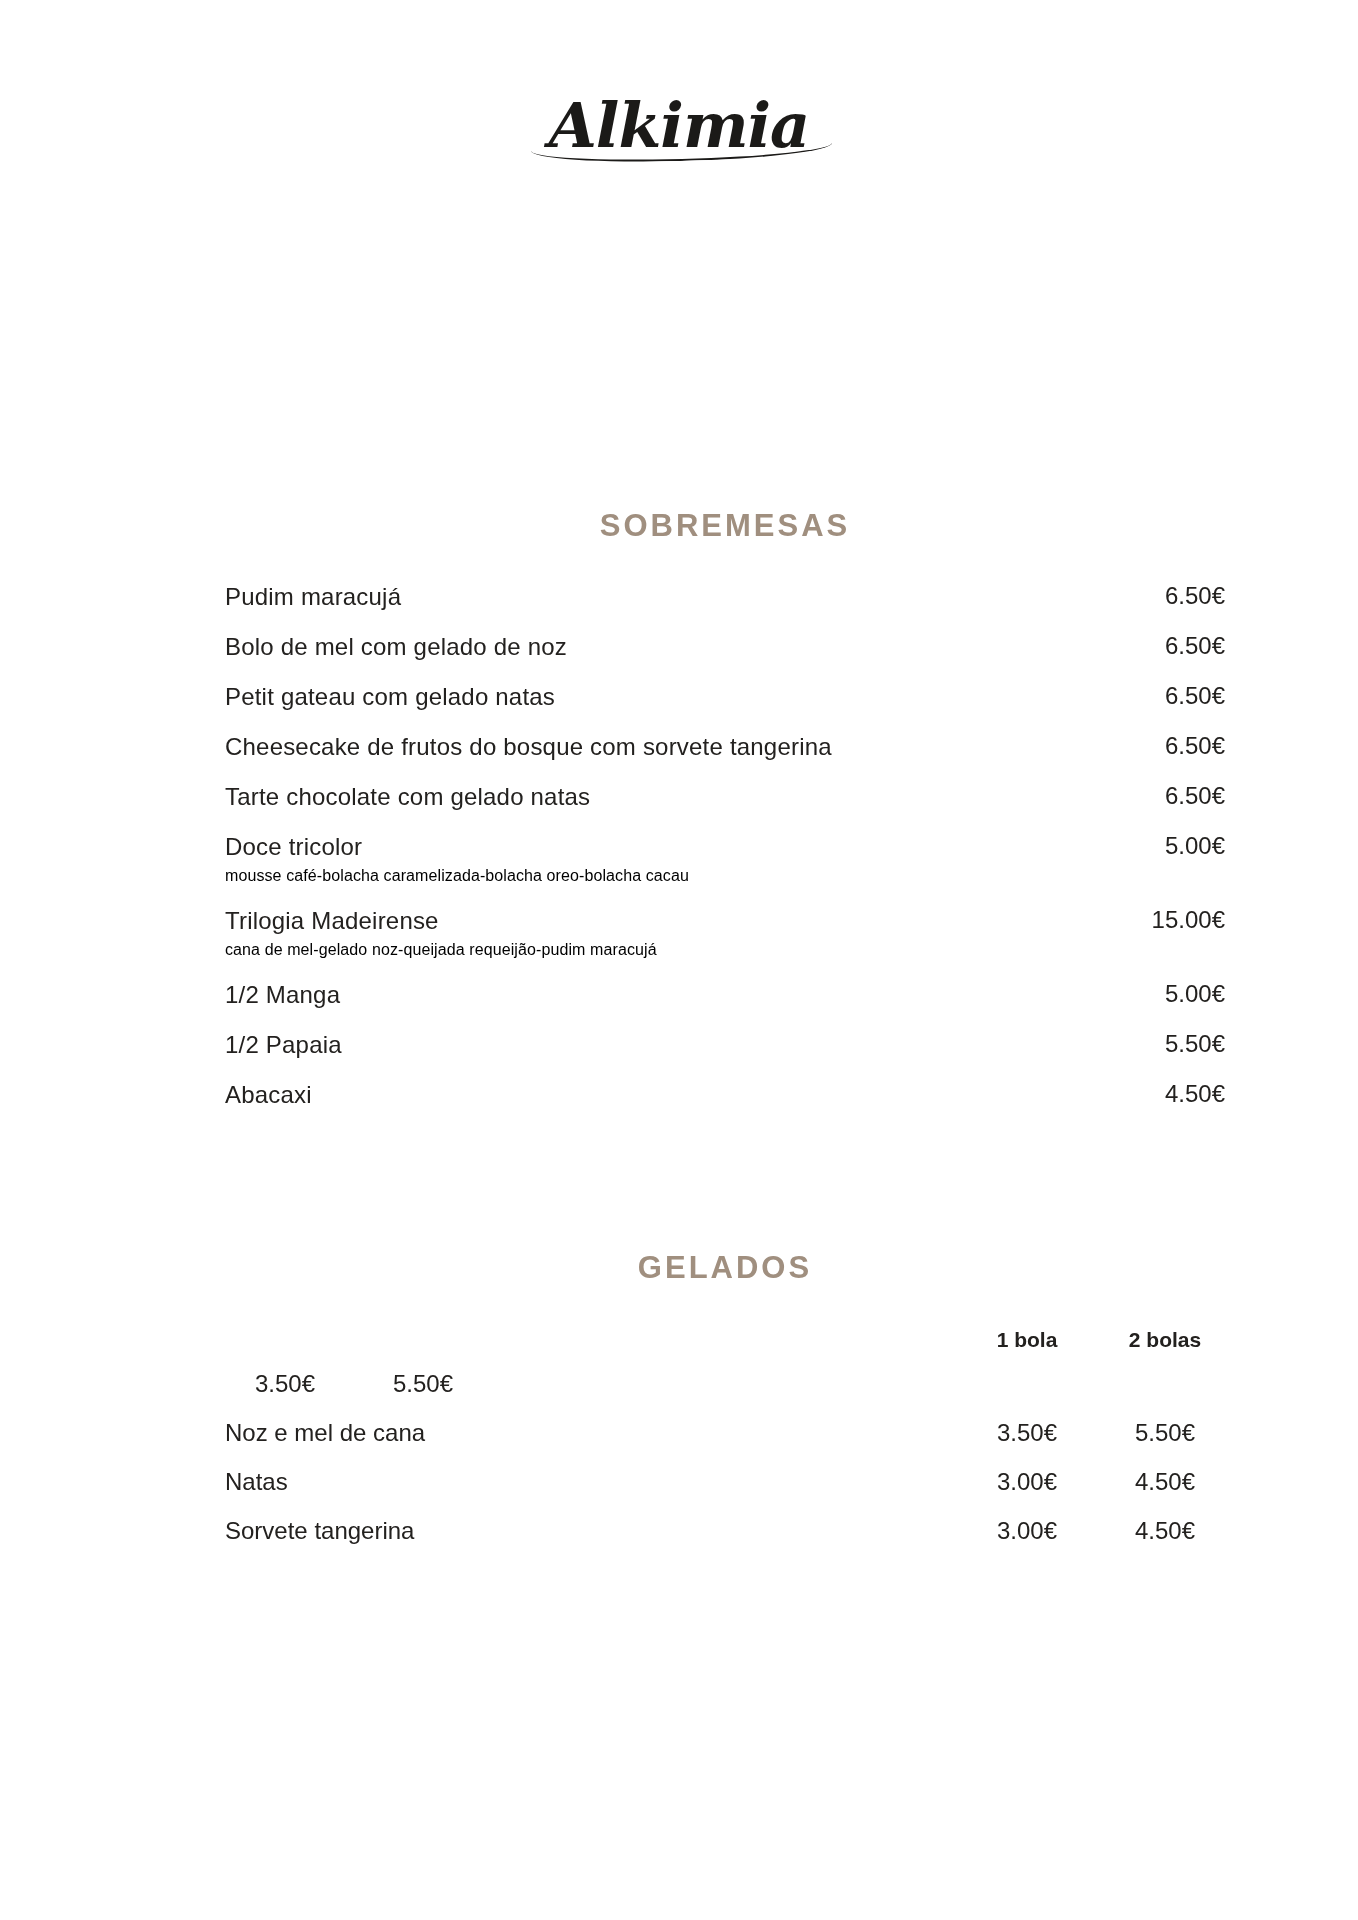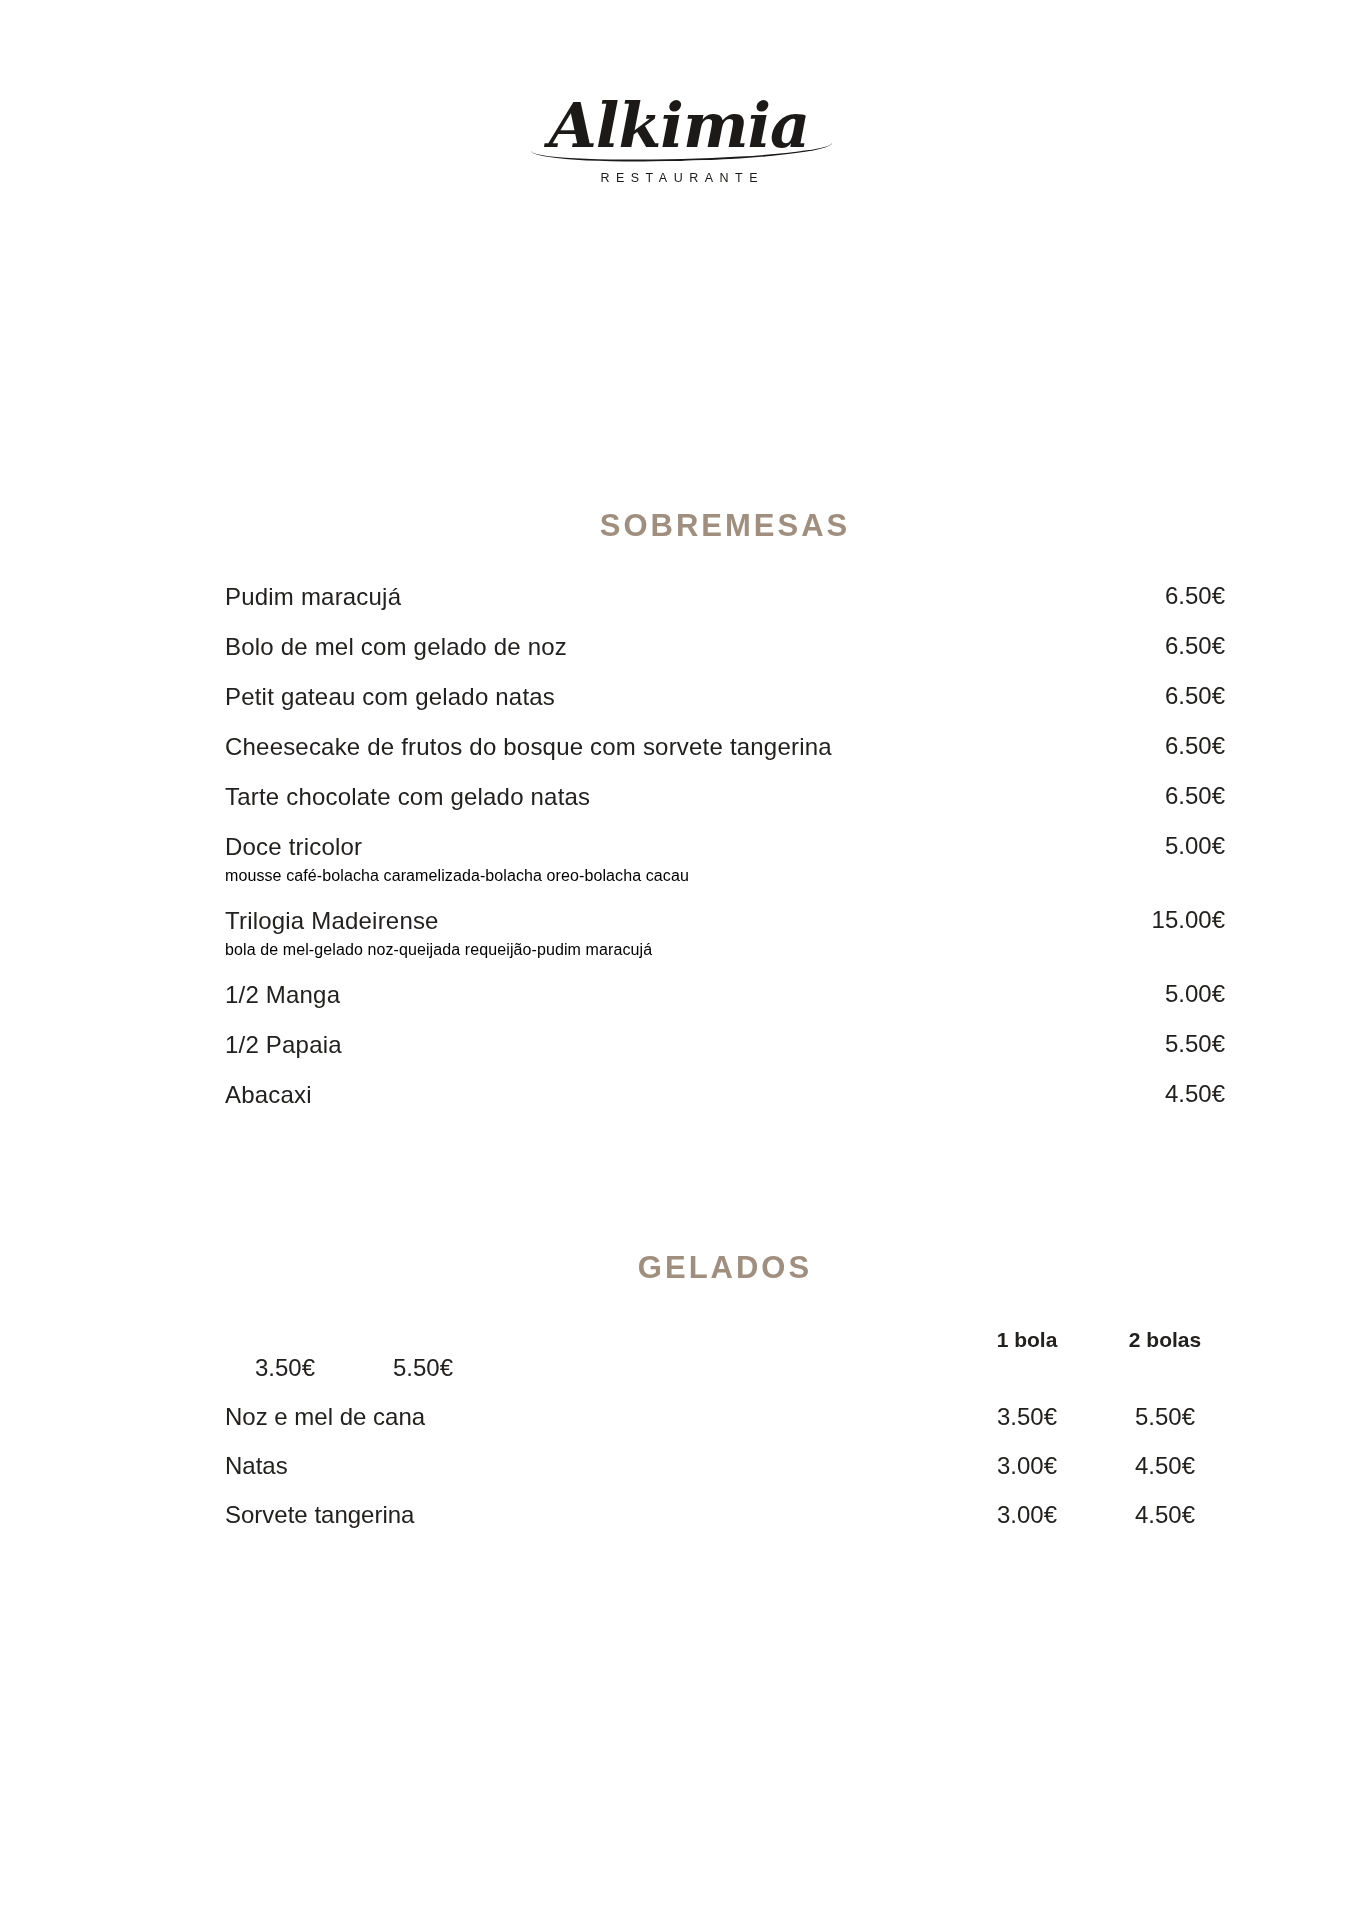--- a/index.html
+++ b/index.html
@@ -120,21 +120,21 @@
     min-width: 120px;
   }
 
   
   #gelados-section { top: 1250px; }
 
   .gelados-head {
     display: flex;
     justify-content: flex-end;
     margin-top: 42px;
-    margin-bottom: 2px;
+    margin-bottom: 18px;
   }
   .col-head {
     font-family: "Liberation Sans", sans-serif;
     font-size: 21px;
     font-weight: 700;
     color: #23211f;
     text-align: center;
     width: 120px;
   }
   .col-head + .col-head { margin-left: 18px; }
@@ -161,21 +161,20 @@
   }
   .g-price + .g-price { margin-left: 18px; }
 </style>
 </head>
 <body>
 
 <div class="page">
 
   <div class="logo-block">
     <div class="logo-word">Alkimia</div>
-    <div class="logo-sub">RESTAURANTE</div>
   </div>
 
   <div class="menu-wrap" id="sobremesas-section">
     <div class="section-title">SOBREMESAS</div>
 
     <div class="items">
 
       <div class="item">
         <div class="item-texts">
           <div class="item-name">Pudim maracujá</div>
@@ -215,21 +214,21 @@
         <div class="item-texts">
           <div class="item-name">Doce tricolor</div>
           <div class="item-desc">mousse café-bolacha caramelizada-bolacha oreo-bolacha cacau</div>
         </div>
         <div class="item-price">5.00€</div>
       </div>
 
       <div class="item">
         <div class="item-texts">
           <div class="item-name">Trilogia Madeirense</div>
-          <div class="item-desc">bola de mel-gelado noz-queijada requeijão-pudim maracujá</div>
+          <div class="item-desc">cana de mel-gelado noz-queijada requeijão-pudim maracujá</div>
         </div>
         <div class="item-price">15.00€</div>
       </div>
 
       <div class="item">
         <div class="item-texts">
           <div class="item-name">1/2 Manga</div>
         </div>
         <div class="item-price">5.00€</div>
       </div>

